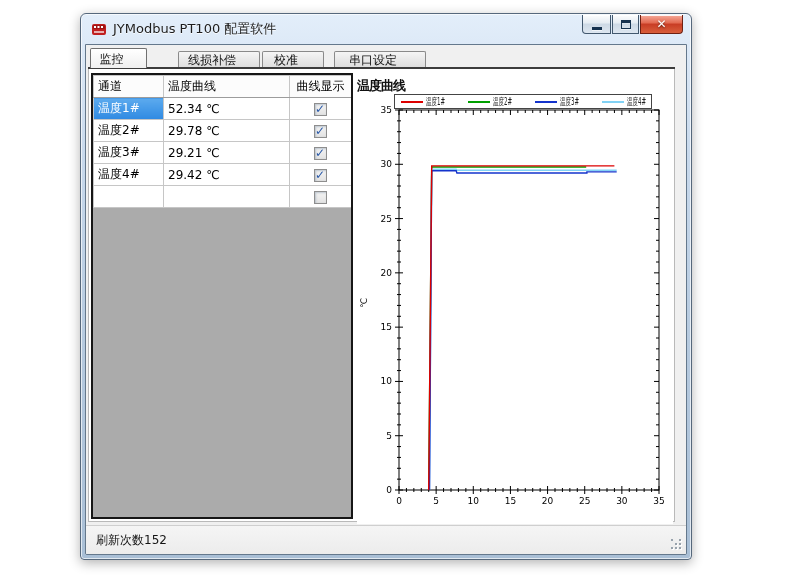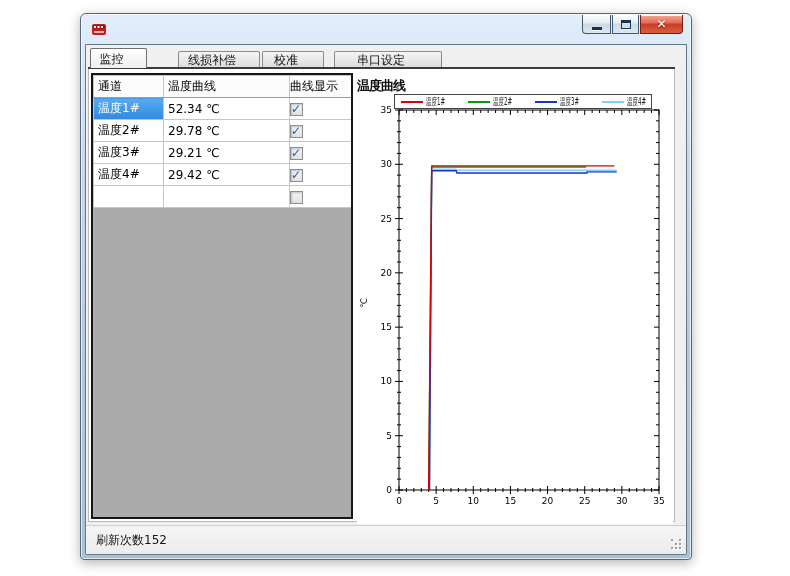--- a/index.html
+++ b/index.html
@@ -36,36 +36,36 @@
 
   
   .tabstrip{ position:absolute; left:0; top:3px; right:0; height:20px; }
   .tab{ position:absolute; bottom:0; height:17px; padding:1px 23px 0 9px; font-size:12px; color:#111;
     background:linear-gradient(to bottom,#f5f5f5,#dcdcdc); border:1px solid #8a8a8a; border-bottom:none;
     border-radius:2px 2px 0 0; display:flex; align-items:center; justify-content:center; white-space:nowrap; cursor:default;}
   .tab.active{ height:20px; background:linear-gradient(to bottom,#ffffff,#efefef); border-color:#707070; z-index:3; }
   .tab1{ left:4px;  width:57px; }
   .tab2{ left:92px; width:82px; }
   .tab3{ left:176px; width:62px;margin-top:37px; }
-  .tab4{ left:248px; width:108px; }
+  .tab4{ left:248px; width:92px; }
   .tab-separator{ position:absolute; left:2px; right:11px; top:22px; height:2px; background:#3c3c3c; z-index:2; }
 
   
   .content{ position:absolute; left:2px; top:24px; right:11px; bottom:32px;
     background:#ffffff; border:1px solid #b9b9b9; border-top:none; }
 
   
   .grid-panel{ position:absolute; left:2px; top:4px; width:262px; height:446px;
     background:#ababab; border:2px solid #161616; overflow:hidden; }
   .grid-table{ width:100%; border-collapse:collapse; table-layout:fixed; background:#e5e5e5;border-radius:24px; }
   .grid-table col.c1{ width:70px; } .grid-table col.c2{ width:126px; } .grid-table col.c3{ width:62px; }
   .grid-table th, .grid-table td{ border:1px solid #c6c6c6; height:22px; font-size:12px; font-weight:normal;
     color:#000; text-align:left; padding:0 4px; overflow:hidden; white-space:nowrap; background:#fff;}
   .grid-table th{ border-bottom:1px solid #9c9c9c; background:#fcfcfc; }
-  .grid-table td.cell-check, .grid-table th.cell-check{ padding:0; }
+  .grid-table td.cell-check, .grid-table th.cell-check{ text-align:center; padding:0; }
   td.cell-channel.selected{ background:linear-gradient(to bottom,#5caaee,#2f8ae2); color:#fff; }
 
   .checkbox{ width:13px; height:13px; display:inline-block; position:relative; vertical-align:middle;
     background:linear-gradient(to bottom,#f4f4f4,#e2e2e2); border:1px solid #8e8e8e;
     box-shadow:inset 1px 1px 2px rgba(120,140,160,.45); cursor:default;}
   .checkbox.checked::after{ content:"✓"; position:absolute; left:0px; top:-2px; font-size:12px; font-weight:bold; color:#2858a8; }
 
   
   .chart-area{ position:absolute; left:268px; top:0; width:316px; height:455px; background:#fff; }
   .chart-title{ position:absolute; left:0; right:20px; top:8px; text-align:left;
@@ -94,20 +94,21 @@
 
   <div class="titlebar">
     <svg class="app-icon" viewBox="0 0 16 16">
       <rect x="1" y="3" width="14" height="11" rx="2" fill="#c01f1f"></rect>
       <rect x="2" y="4" width="12" height="4" rx="1" fill="#a01414"></rect>
       <rect x="3" y="5" width="2" height="2" fill="#fff"></rect>
       <rect x="6.5" y="5" width="2" height="2" fill="#fff"></rect>
       <rect x="10" y="5" width="2" height="2" fill="#fff"></rect>
       <rect x="3" y="10" width="10" height="2" fill="#e8b0b0"></rect>
     </svg>
+    <span class="title-text">JYModbus  PT100 配置软件</span>
   </div>
 
   <div class="caption-buttons">
     <div class="cap-btn btn-min">
       <div class="glyph-min"></div>
     </div>
     <div class="cap-btn btn-max">
       <div class="glyph-max"></div>
     </div>
     <div class="cap-btn btn-close">

